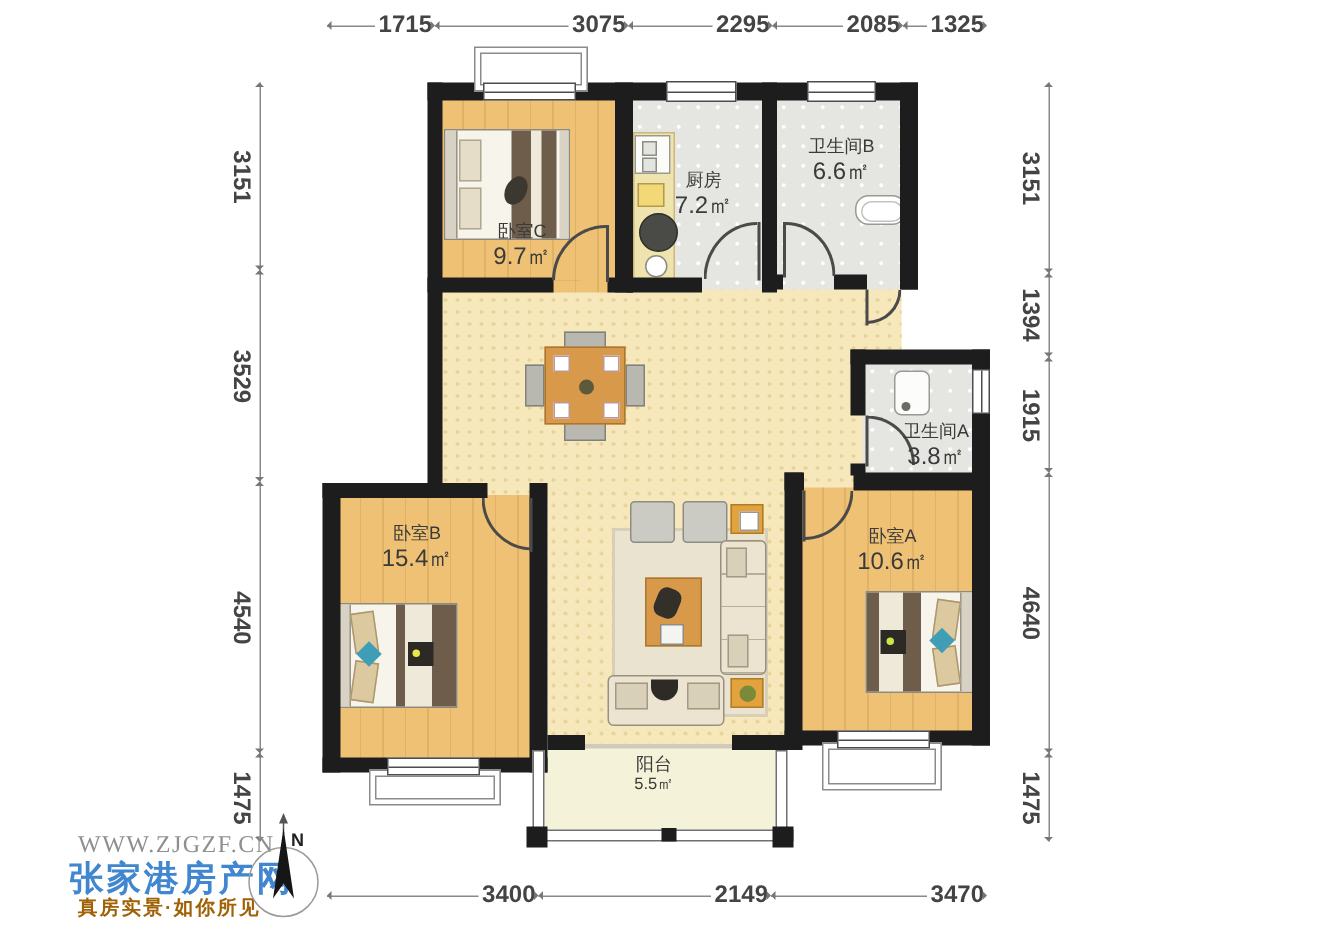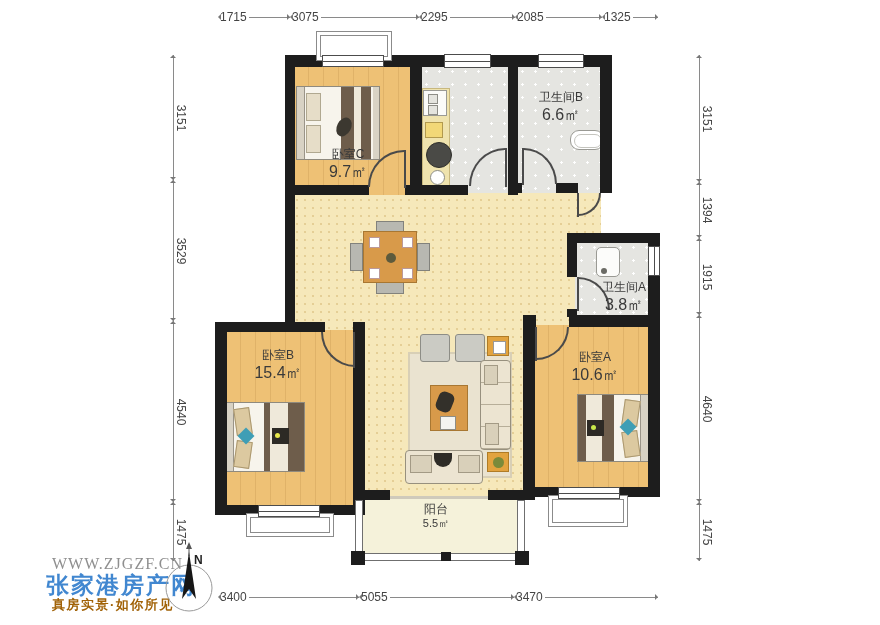--- a/index.html
+++ b/index.html
@@ -33,21 +33,21 @@
   .arc-bl{border-bottom:2px solid #4a4a4a;border-left:2px solid #4a4a4a;border-bottom-left-radius:100%;}
   .arc-br{border-bottom:2px solid #4a4a4a;border-right:2px solid #4a4a4a;border-bottom-right-radius:100%;}
   .leaf{background:#4a4a4a;}
   
   .furn{box-sizing:border-box;}
   
   .room-label{text-align:center;color:#3a3a3a;line-height:1.25;}
   .room-label .rname{font-size:12px;font-weight:500;}
   .room-label .rarea{font-size:16px;font-weight:500;}
   
-  .dim{color:#444;font-size:12px;display:flex;align-items:center;justify-content:flex-start;}
+  .dim{color:#444;font-size:16px;display:flex;align-items:center;justify-content:flex-end;font-weight:bold;}
   .dim-h{background:linear-gradient(#8a8a8a,#8a8a8a) 0 50%/100% 1px no-repeat;}
   .dim-v{background:linear-gradient(#8a8a8a,#8a8a8a) 50% 0/1px 100% no-repeat;}
   .dim .dlab{background:#fff;padding:0 2px;white-space:nowrap;}
   .dim-v .dlab{transform:rotate(90deg);}
   .dim-h::before{content:"";position:absolute;left:0;top:50%;margin-top:-3px;
       border:3px solid transparent;border-right-color:#777;border-left-width:0;}
   .dim-h::after{content:"";position:absolute;right:0;top:50%;margin-top:-3px;
       border:3px solid transparent;border-left-color:#777;border-right-width:0;}
   .dim-v::before{content:"";position:absolute;top:0;left:50%;margin-left:-3px;
       border:3px solid transparent;border-bottom-color:#777;border-top-width:0;}
@@ -217,20 +217,24 @@
   <div class="abs leaf" style="left:577px;top:277px;width:2px;height:34px;"></div>
   <div class="abs arc arc-bl" style="left:321px;top:332px;width:34px;height:35px;"></div>
   <div class="abs leaf" style="left:353px;top:332px;width:2px;height:36px;"></div>
   <div class="abs arc arc-br" style="left:536px;top:327px;width:33px;height:33px;"></div>
   <div class="abs leaf" style="left:535px;top:327px;width:2px;height:34px;"></div>
 
   <div class="abs room-label" style="left:308px;top:147px;width:80px;">
     <div class="rname">卧室C</div>
     <div class="rarea">9.7㎡</div>
   </div>
+  <div class="abs room-label" style="left:429px;top:113px;width:80px;">
+    <div class="rname">厨房</div>
+    <div class="rarea">7.2㎡</div>
+  </div>
   <div class="abs room-label" style="left:521px;top:90px;width:80px;">
     <div class="rname">卫生间B</div>
     <div class="rarea">6.6㎡</div>
   </div>
   <div class="abs room-label" style="left:589px;top:280px;width:70px;">
     <div class="rname">卫生间A</div>
     <div class="rarea">3.8㎡</div>
   </div>
   <div class="abs room-label" style="left:238px;top:348px;width:80px;">
     <div class="rname">卧室B</div>
@@ -258,21 +262,21 @@
       <span class="dlab">2085</span>
     </div>
   <div class="abs dim dim-h" style="left:602px;top:10px;width:56px;height:14px;">
       <span class="dlab">1325</span>
     </div>
 
   <div class="abs dim dim-h" style="left:218px;top:590px;width:141px;height:14px;">
       <span class="dlab">3400</span>
     </div>
   <div class="abs dim dim-h" style="left:359px;top:590px;width:155px;height:14px;">
-      <span class="dlab">5055</span>
+      <span class="dlab">2149</span>
     </div>
   <div class="abs dim dim-h" style="left:514px;top:590px;width:144px;height:14px;">
       <span class="dlab">3470</span>
     </div>
 
   <div class="abs dim dim-v" style="left:166px;top:55px;width:14px;height:125px;">
       <span class="dlab">3151</span>
     </div>
   <div class="abs dim dim-v" style="left:166px;top:180px;width:14px;height:141px;">
       <span class="dlab">3529</span>

